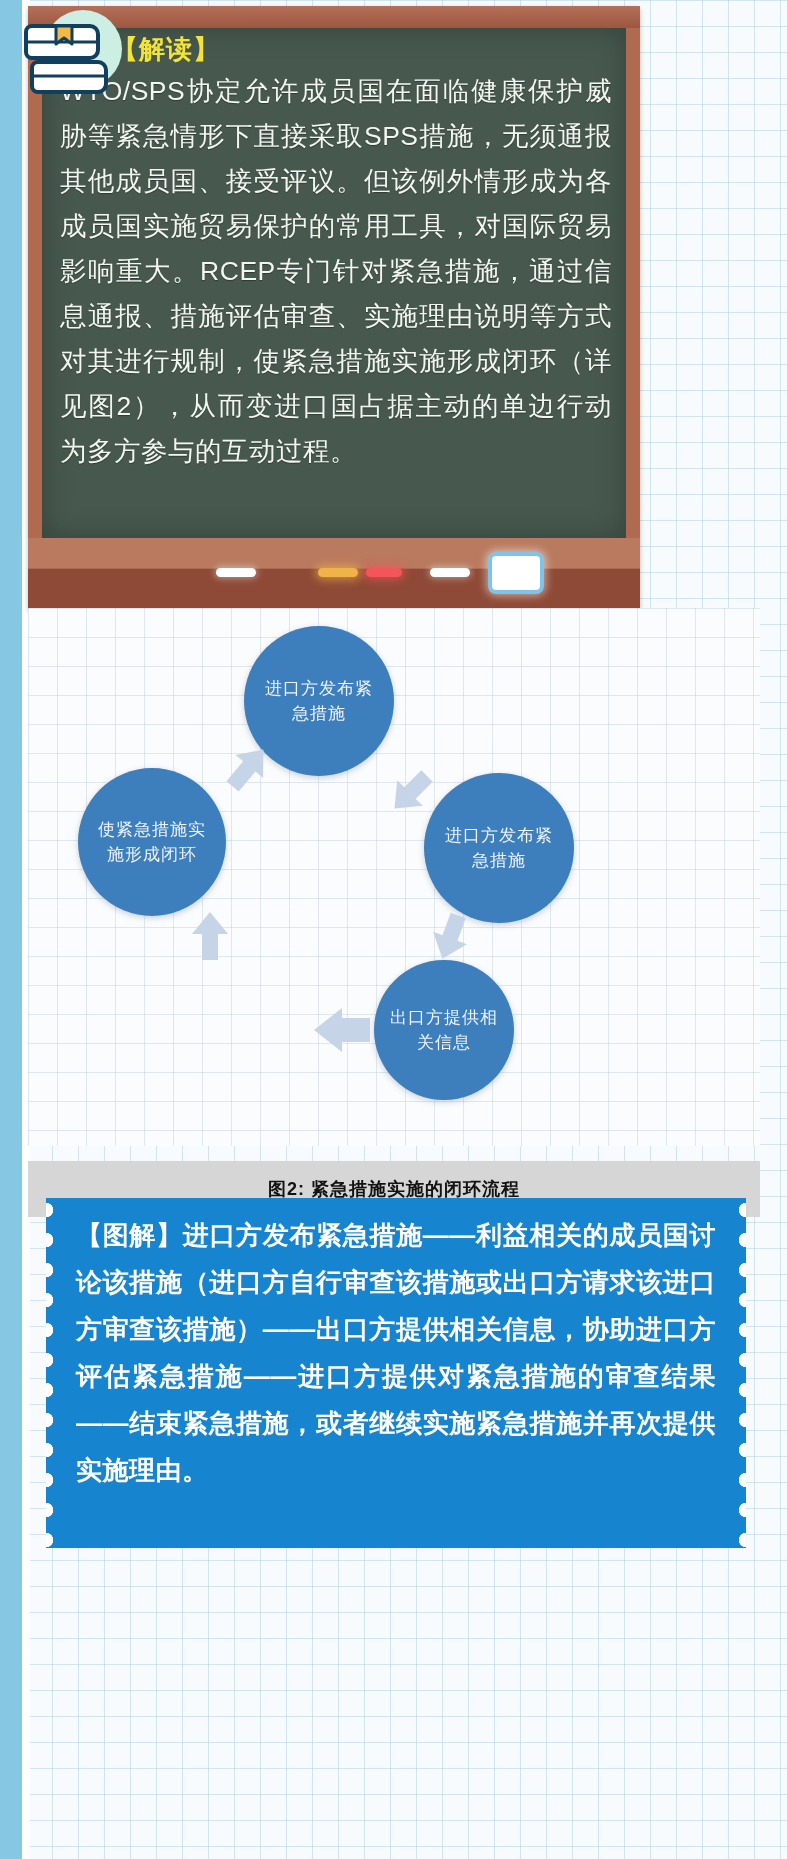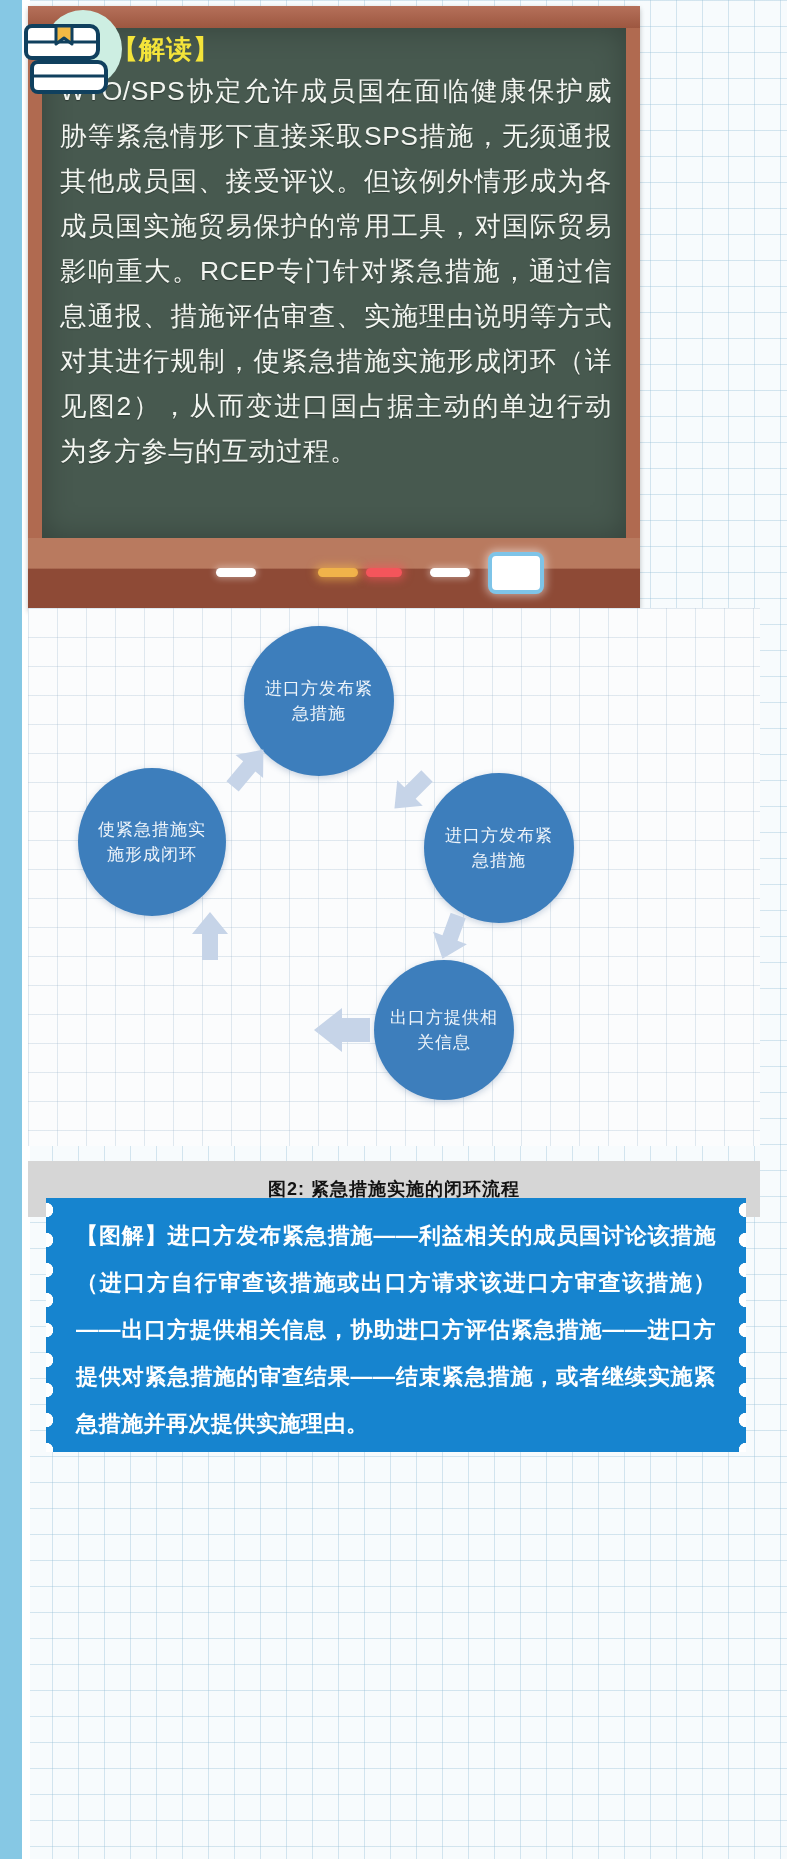--- a/index.html
+++ b/index.html
@@ -131,26 +131,26 @@
     background:#d6d6d6;
     color:#121212;
     font-size:18px;font-weight:bold;
     display:flex;align-items:center;justify-content:center;
     letter-spacing:1px;
     margin-top:6px;
   }
 
   
   .note{
-    position:absolute;left:46px;top:1198px;width:700px;height:254px;
+    position:absolute;left:46px;top:1198px;width:700px;height:350px;
     background:#1684cf;
     color:#ffffff;
     padding:14px 30px 3px 30px;
     box-sizing:border-box;
-    font-size:22px;
+    font-size:26px;
     line-height:47px;
     letter-spacing:0.5px;
     text-align:justify;
     font-weight:bold;
   }
   
   .note:before,.note:after{
     content:"";position:absolute;top:0;width:14px;height:100%;
     background-image:radial-gradient(circle at 0 12px, #ffffff 7px, transparent 7.5px);
     background-size:14px 30px;background-repeat:repeat-y;

